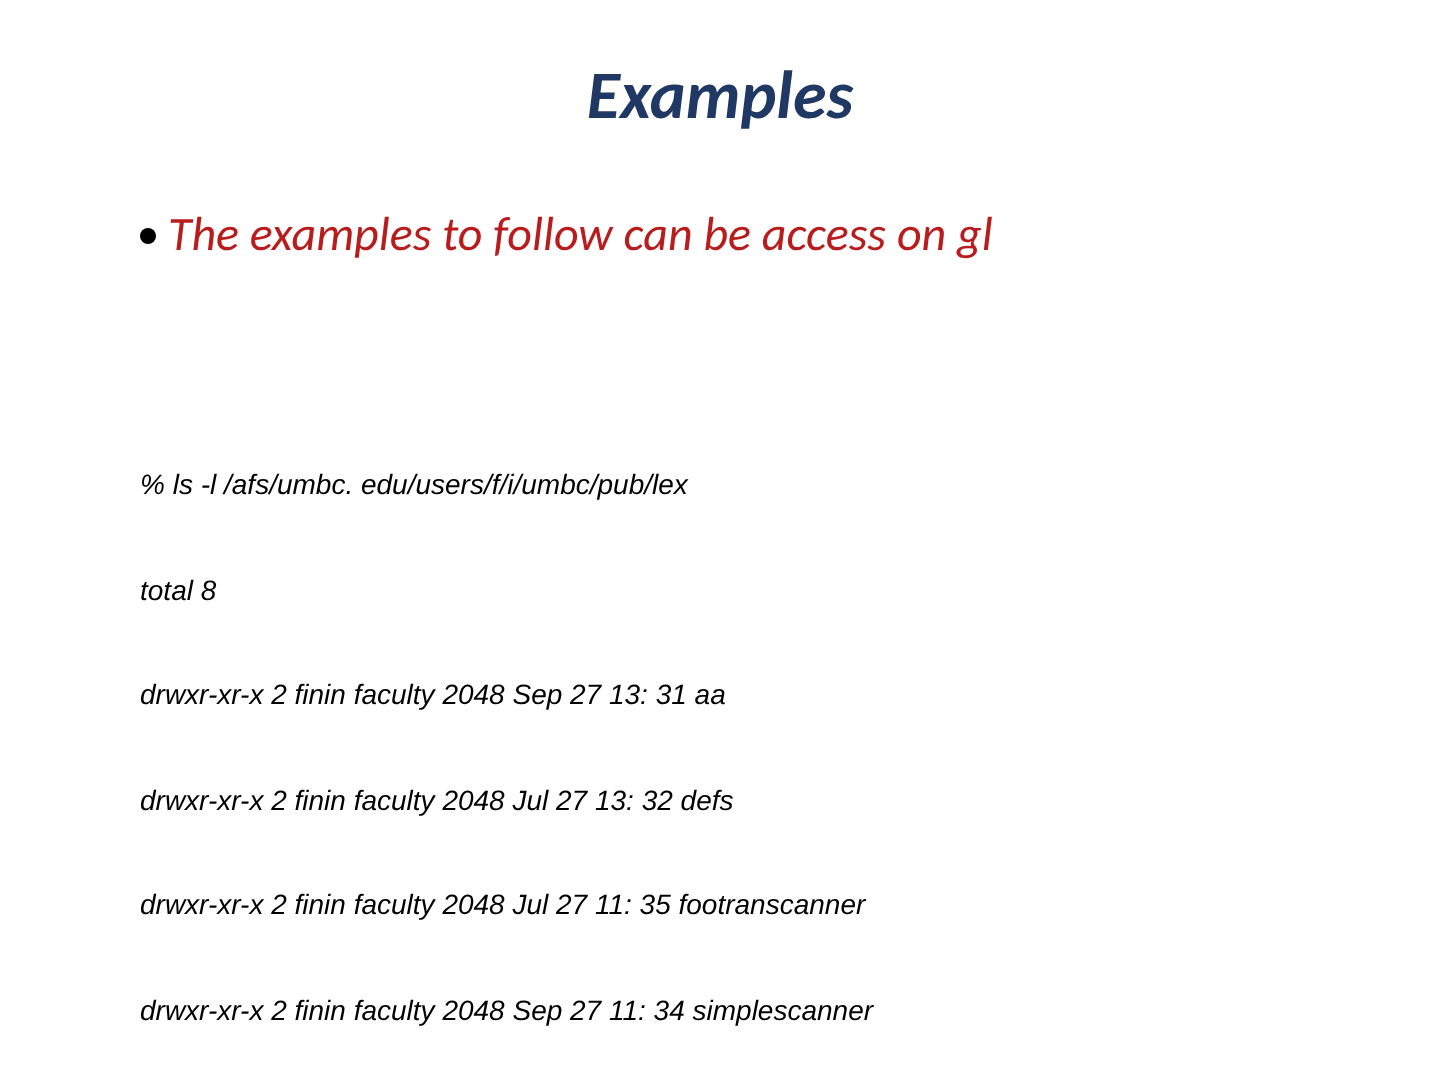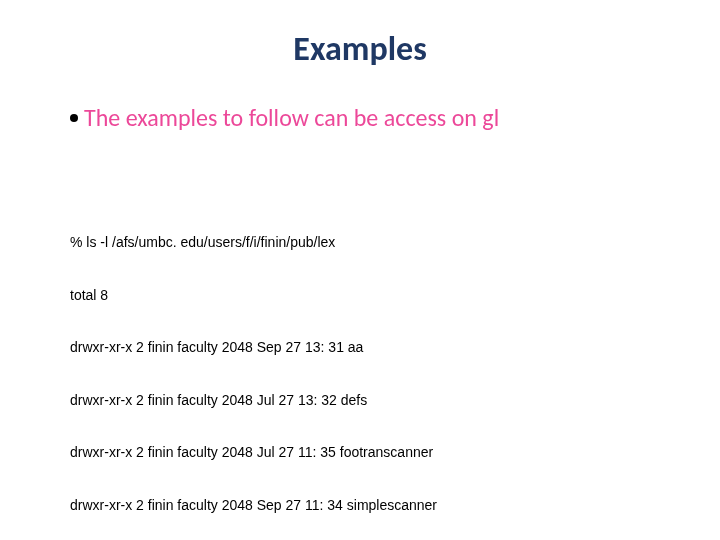--- a/index.html
+++ b/index.html
@@ -1,15 +1,15 @@
 <!DOCTYPE html>
 <html><head>
 <meta charset="utf-8">
 <style>
-  * { margin: 0; padding: 0; box-sizing: border-box; }
+  * { margin: 0; padding: 0; box-sizing: border-box; font-style: italic; }
   body {
     width: 720px;
     height: 540px;
     background: #ffffff;
     font-family: Calibri, Arial, sans-serif;
     color: #000;
     overflow: hidden;
   }
   .slide {
     width: 100%;
@@ -19,21 +19,21 @@
   .title {
     font-size: 34px;
     font-weight: bold;
     color: #1f3864;
     text-align: center;
     margin-top: 8px;
     margin-bottom: 34px;
   }
   .bullets {
     font-size: 24px;
-    color: #ec4899;
+    color: #b91c1c;
     margin-left: 30px;
     line-height: 1.25;
   }
   .bullet-row {
     display: flex;
     align-items: flex-start;
   }
   .bullet-dot {
     width: 8px;
     height: 8px;
@@ -63,20 +63,20 @@
   <div class="title">Examples</div>
 
   <div class="bullets">
     <div class="bullet-row">
       <span class="bullet-dot"></span>
       <span class="bullet-text">The examples to follow can be access on gl</span>
     </div>
   </div>
 
   <div class="listing">
-    <div>% ls -l /afs/umbc. edu/users/f/i/finin/pub/lex</div>
+    <div>% ls -l /afs/umbc. edu/users/f/i/umbc/pub/lex</div>
     <div>total 8</div>
     <div>drwxr-xr-x 2 finin faculty 2048 Sep 27 13: 31 aa</div>
     <div>drwxr-xr-x 2 finin faculty 2048 Jul 27 13: 32 defs</div>
     <div>drwxr-xr-x 2 finin faculty 2048 Jul 27 11: 35 footranscanner</div>
     <div>drwxr-xr-x 2 finin faculty 2048 Sep 27 11: 34 simplescanner</div>
   </div>
 </div>
 
 </body></html>

